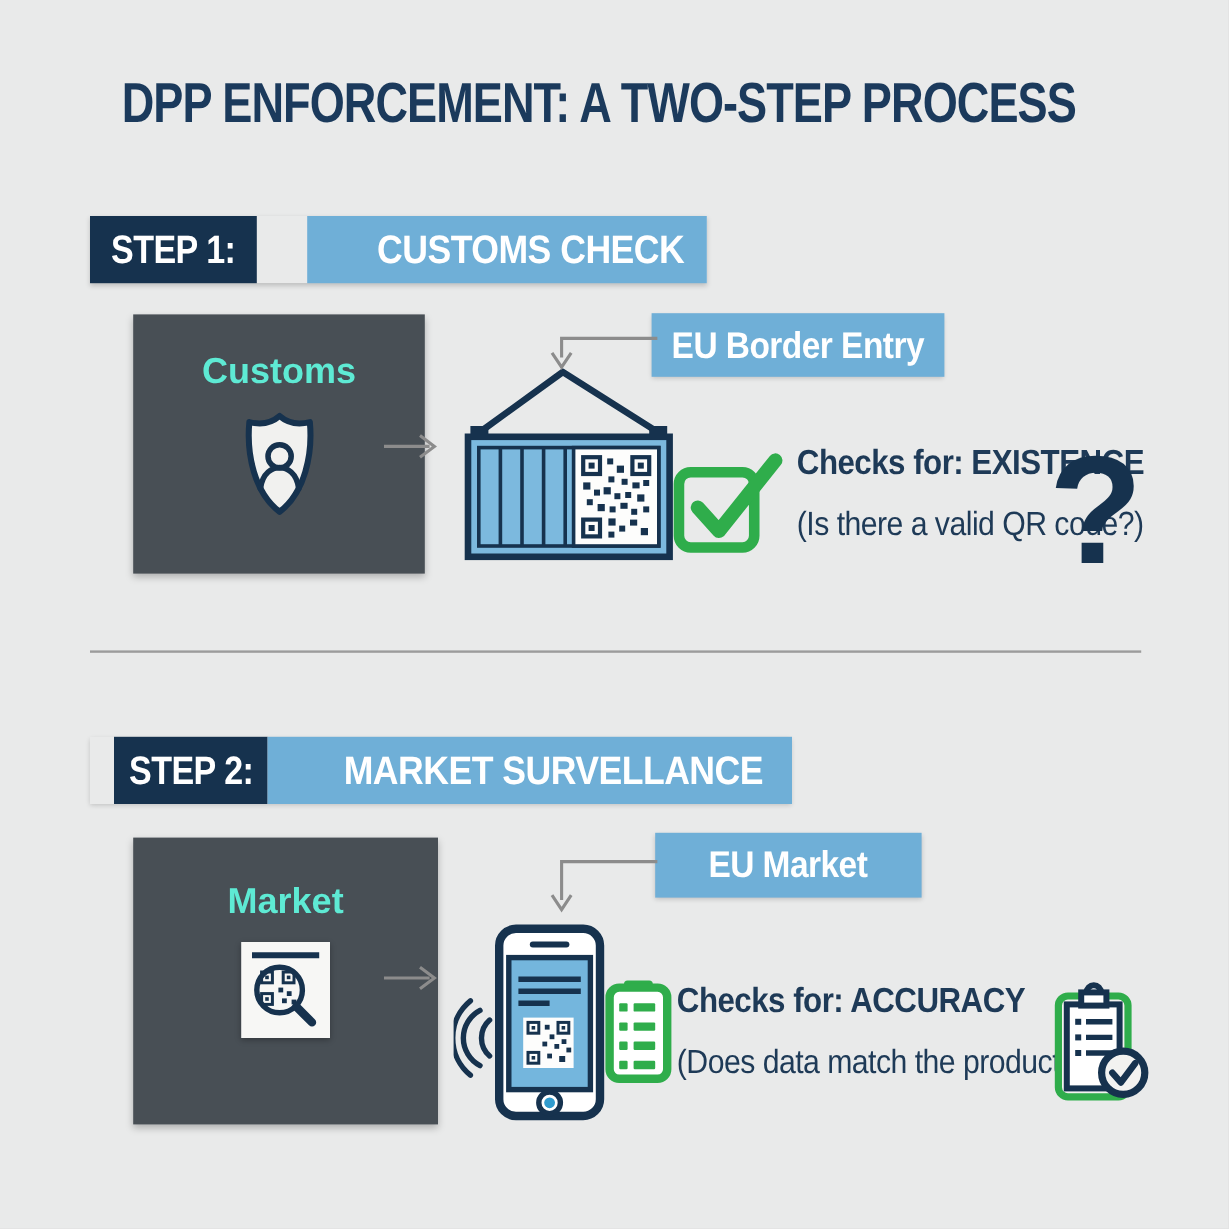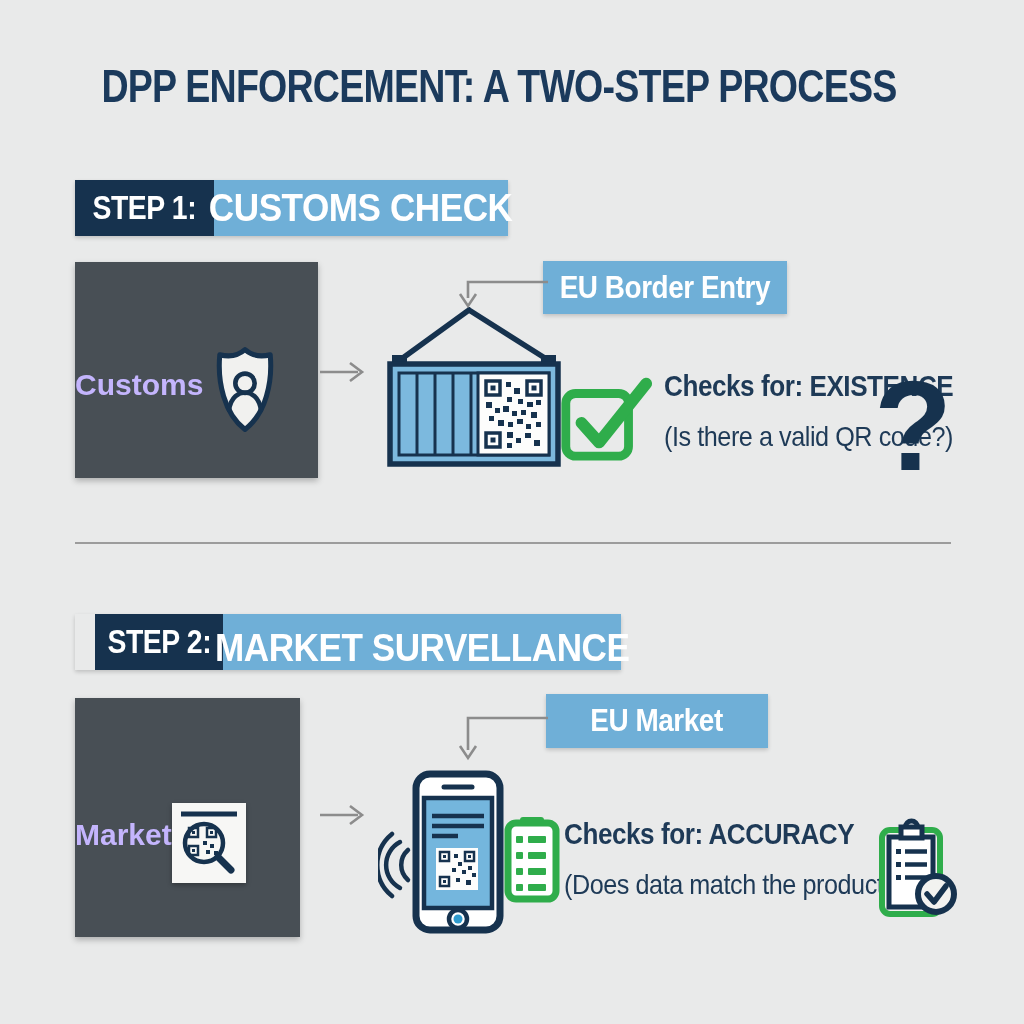--- a/index.html
+++ b/index.html
@@ -20,29 +20,29 @@
     font-size:47px;font-weight:bold;color:#1b3a5c;letter-spacing:-1px;
   }
   .page-title .cond{transform:scaleX(0.8);}
 
   .step-header{display:flex;height:56px;box-shadow:0 2px 4px rgba(0,0,0,0.18);}
   .step-label-seg{
     background:#16324e;color:#ffffff;font-weight:bold;font-size:33px;
     display:flex;align-items:center;justify-content:center;letter-spacing:-0.5px;
   }
   .step-title-seg{
-    background:#6fafd7;color:#ffffff;font-weight:bold;font-size:39px;
-    display:flex;align-items:center;justify-content:center;letter-spacing:-0.5px;
+    background:#6fafd7;color:#ffffff;font-weight:bold;font-size:33px;
+    display:flex;align-items:center;justify-content:center;letter-spacing:-0.5px;padding-left:39px;
   }
   .step-label-seg .cond{transform:scaleX(0.86);}
 
   .actor-box{
     background:#484f55;box-shadow:0 3px 6px rgba(0,0,0,0.25);
-    display:flex;flex-direction:row;align-items:center;
-    color:#c4b5fd;font-weight:bold;font-size:30px;line-height:1.22;text-align:center;
+    display:flex;flex-direction:column;align-items:center;
+    color:#5eead4;font-weight:bold;font-size:30px;line-height:1.22;text-align:center;margin-left:36px;
   }
   .loc-label{
     background:#6fafd7;color:#ffffff;font-weight:bold;font-size:31px;
     display:flex;align-items:center;justify-content:center;
     box-shadow:0 2px 4px rgba(0,0,0,0.18);letter-spacing:-0.5px;
   }
   .check-text .heading{font-size:29px;font-weight:bold;color:#1e3a57;letter-spacing:-0.5px;}
   .check-text .sub{font-size:28px;color:#1e3a57;margin-top:18px;letter-spacing:-0.5px;}
   .qmark{font-size:128px;font-weight:bold;color:#16324e;line-height:1;}
   .divider{background:#9c9c9c;height:2px;}
@@ -53,21 +53,21 @@
 </style>
 </head>
 <body>
 
 <div class="canvas">
 
   <div class="abs page-title">
     <span class="cond">DPP ENFORCEMENT: A TWO-STEP PROCESS</span>
   </div>
 
-  <div class="abs step-header" style="left:75px;top:180px;">
+  <div class="abs step-header" style="left:75px;top:180px;gap:42px;">
     <div class="step-label-seg" style="width:139px;">
       <span class="cond">STEP 1:</span>
     </div>
     <div class="step-title-seg" style="width:294px;">
       <span class="cond">CUSTOMS CHECK</span>
     </div>
   </div>
 
   <div class="abs actor-box" style="left:75px;top:262px;width:243px;height:216px;padding-top:30px;box-sizing:border-box;">
     <div>Customs</div>
@@ -150,26 +150,26 @@
   </div>
 
   <div class="abs qmark" style="left:874px;top:362px;">?</div>
 
   <div class="abs divider" style="left:75px;top:542px;width:876px;"></div>
 
   <div class="abs step-header" style="left:75px;top:614px;">
     <div class="step-label-seg" style="width:128px;margin-left:20px;">
       <span class="cond">STEP 2:</span>
     </div>
-    <div class="step-title-seg" style="width:398px;align-items:flex-end;">
+    <div class="step-title-seg" style="width:398px;">
       <span class="cond">MARKET SURVELLANCE</span>
     </div>
   </div>
 
-  <div class="abs actor-box" style="left:75px;top:698px;width:225px;height:239px;padding-top:36px;box-sizing:border-box;">
+  <div class="abs actor-box" style="left:75px;top:698px;width:254px;height:239px;padding-top:36px;box-sizing:border-box;">
     <div>Market</div>
     <div class="doc-card" style="width:74px;height:80px;margin-top:14px;">
       <svg width="64" height="70" viewBox="0 0 64 70">
         <line x1="4" y1="6" x2="60" y2="6" stroke="#16324e" stroke-width="5"></line>
         <g fill="#16324e">
           <rect x="12" y="20" width="9" height="9" fill="none" stroke="#16324e" stroke-width="2.5"></rect>
           <rect x="15" y="23" width="3" height="3"></rect>
           <rect x="30" y="20" width="9" height="9" fill="none" stroke="#16324e" stroke-width="2.5"></rect>
           <rect x="33" y="23" width="3" height="3"></rect>
           <rect x="12" y="38" width="9" height="9" fill="none" stroke="#16324e" stroke-width="2.5"></rect>

